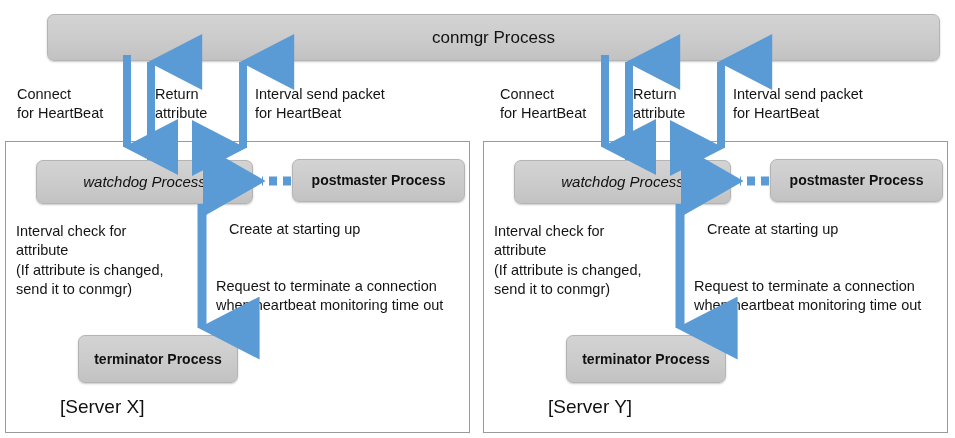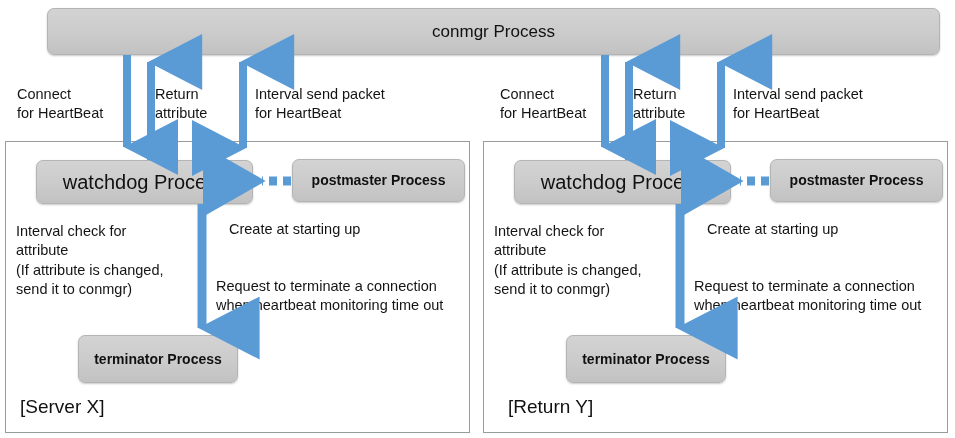--- a/index.html
+++ b/index.html
@@ -29,41 +29,44 @@
     box-shadow: 0 1px 2px rgba(0,0,0,0.22);
     display: flex;
     align-items: center;
     justify-content: center;
     color: #111111;
     text-align: center;
     line-height: 1.15;
   }
   .pbox.wide-title {
     font-size: 17px;
+    margin-top: 6px;
   }
   .pbox.proc-lg {
-    font-size: 20px;
+    font-size: 15px;
+    font-style: italic;
   }
   .pbox.proc-sm {
     font-size: 14px;
     font-weight: bold;
   }
 
   
   .server-panel {
     position: absolute;
     box-sizing: border-box;
     border: 1px solid #9a9a9a;
     background: transparent;
   }
   .server-label {
     position: absolute;
     font-size: 19px;
     color: #111111;
     white-space: nowrap;
+    margin-left: 40px;
   }
 
   
   .cap {
     position: absolute;
     font-size: 14.5px;
     line-height: 1.34;
     color: #141414;
     white-space: pre-line;
     margin-top: 12px;
@@ -149,21 +152,21 @@
   <div class="cap" style="left:494px; top:210px;">Interval check for
 attribute
 (If attribute is changed,
 send it to conmgr)</div>
 
   <div class="cap" style="left:707px; top:208px;">Create at starting up</div>
 
   <div class="cap" style="left:694px; top:265px;">Request to terminate a connection
 when heartbeat monitoring time out</div>
 
-  <div class="server-label" style="left:508px; top:396px;">[Return Y]</div>
+  <div class="server-label" style="left:508px; top:396px;">[Server Y]</div>
 
   <svg id="arrows" viewBox="0 0 955 438">
     <defs>
       <marker id="ah-down" markerWidth="7" markerHeight="7" refX="3.5" refY="6.4" orient="auto" markerUnits="strokeWidth">
         <path d="M0,0 L3.5,6.8 L7,0 Z" fill="#5b9bd5"></path>
       </marker>
       <marker id="ah-up" markerWidth="7" markerHeight="7" refX="3.5" refY="0.4" orient="auto" markerUnits="strokeWidth">
         <path d="M0,6.8 L3.5,0 L7,6.8 Z" fill="#5b9bd5"></path>
       </marker>
       <marker id="ah-left" markerWidth="7" markerHeight="8" refX="0.4" refY="4" orient="auto" markerUnits="strokeWidth">

